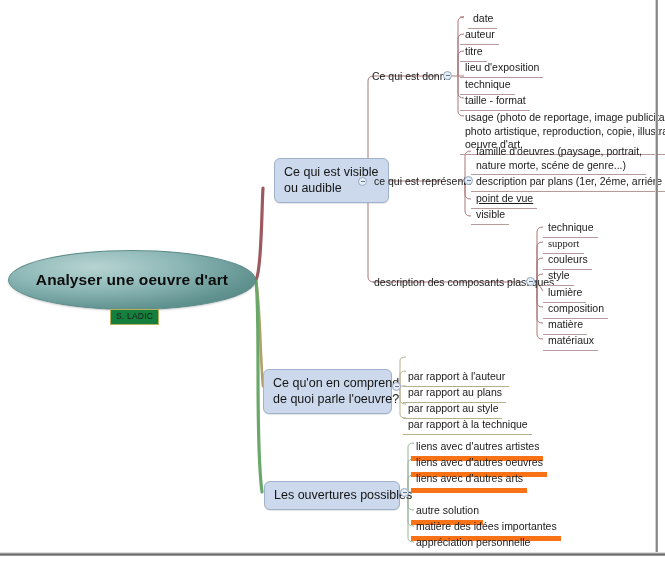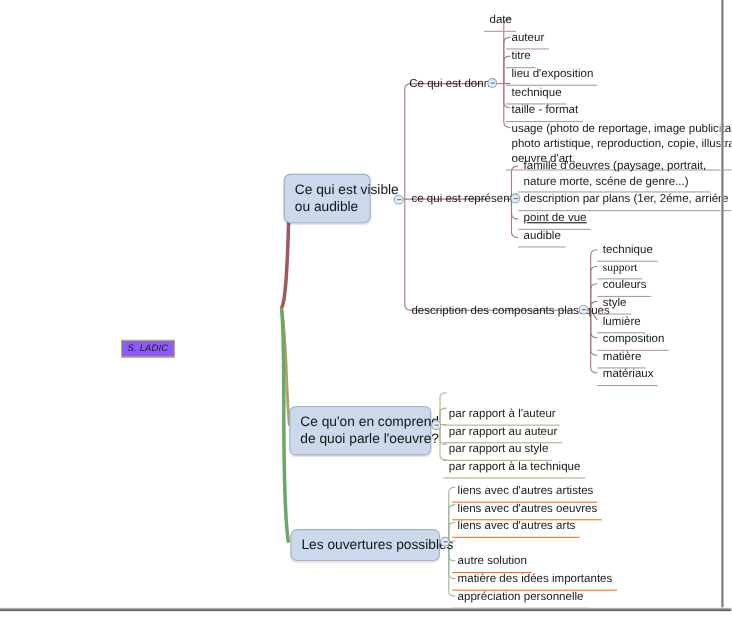--- a/index.html
+++ b/index.html
@@ -63,27 +63,26 @@
     font-size: 15.5px;
     font-weight: bold;
     color: #0d0d0d;
     letter-spacing: .1px;
     white-space: nowrap;
   }
   #author-note {
     position: absolute;
     left: 110px; top: 309px;
     padding: 1px 5px 2px 5px;
-    background: #8b5cf6;
+    background: #15803d;
     border: 1px solid #b9b05e;
     font-size: 8.5px;
     color: #1c1c1c;
     letter-spacing: .2px;
     line-height: 11px;
-    font-style: italic;
   }
 
   
   .branch-box {
     position: absolute;
     background: #ccd9ec;
     border: 1px solid #9fb2cb;
     border-radius: 6px;
     padding: 5px 8px 6px 9px;
     font-size: 12.5px;
@@ -107,21 +106,21 @@
   .leaf {
     position: absolute;
     font-size: 10.5px;
     line-height: 13.5px;
     color: #1a1a1a;
     padding: 2px 4px 2px 5px;
     white-space: nowrap;
   }
   .leaf.maroon { border-bottom: 1px solid #b79a9c; }
   .leaf.olive  { border-bottom: 1px solid #b5b08c; }
-  .leaf.green  { border-bottom: 1px solid #f97316; }
+  .leaf.green  { border-bottom: 5px solid #f97316; }
   .leaf.multi  { white-space: normal; }
   .leaf.multi .line { display: block; white-space: nowrap; }
 
   
   .toggle {
     position: absolute;
     width: 9px; height: 9px;
     border-radius: 50%;
     background: #e7edf6;
     border: 1px solid #93a8c4;
@@ -188,32 +187,35 @@
     <path d="M400,492 L408,492" fill="none" stroke="#9bb79b" stroke-width="1"></path>
     <path d="M408,492 L408,447 Q408,443 414,443" fill="none" stroke="#9bb79b" stroke-width="1"></path>
     <path d="M408,492 L408,463 Q408,459 414,459" fill="none" stroke="#9bb79b" stroke-width="1"></path>
     <path d="M408,492 L408,479 Q408,475 414,475" fill="none" stroke="#9bb79b" stroke-width="1"></path>
     <path d="M408,492 L414,492" fill="none" stroke="#9bb79b" stroke-width="1"></path>
     <path d="M408,492 L408,506 Q408,510 414,510" fill="none" stroke="#9bb79b" stroke-width="1"></path>
     <path d="M408,492 L408,522 Q408,526 414,526" fill="none" stroke="#9bb79b" stroke-width="1"></path>
     <path d="M408,492 L408,538 Q408,542 414,542" fill="none" stroke="#9bb79b" stroke-width="1"></path>
   </svg>
 
+  <div id="root-node">
+    <span class="root-label">Analyser une oeuvre d'art</span>
+  </div>
   <div id="author-note">S. LADIC</div>
 
-  <div class="branch-box" style="left:258px; top:158px; width:79px;">
+  <div class="branch-box" style="left:274px; top:158px; width:115px;">
     <span class="line">Ce qui est visible</span>
     <span class="line">ou audible</span>
   </div>
   <div class="toggle" style="left:358px; top:177px;"></div>
 
   <div class="sub-label" style="left:372px; top:70px; width:66px;">Ce qui est donné</div>
   <div class="toggle" style="left:443px; top:71px;"></div>
 
-  <div class="leaf maroon" style="left:440px; top:10px;text-align:center;">
+  <div class="leaf maroon" style="left:468px; top:10px;text-align:center;">
     <span class="line">date</span>
   </div>
   <div class="leaf maroon" style="left:460px; top:26px;">
     <span class="line">auteur</span>
   </div>
   <div class="leaf maroon" style="left:460px; top:43px;">
     <span class="line">titre</span>
   </div>
   <div class="leaf maroon" style="left:460px; top:59px;">
     <span class="line">lieu d'exposition</span>
@@ -237,21 +239,21 @@
     <span class="line">famille d'oeuvres (paysage, portrait,</span>
     <span class="line">nature morte, scéne de genre...)</span>
   </div>
   <div class="leaf maroon" style="left:471px; top:173px;">
     <span class="line">description par plans (1er, 2éme, arriére plan)</span>
   </div>
   <div class="leaf maroon" style="left:471px; top:190px;text-decoration:underline;">
     <span class="line">point de vue</span>
   </div>
   <div class="leaf maroon" style="left:471px; top:206px;">
-    <span class="line">audible</span>
+    <span class="line">visible</span>
   </div>
 
   <div class="sub-label" style="left:374px; top:276px; width:148px;">description des composants plastiques</div>
   <div class="toggle" style="left:526px; top:277px;"></div>
 
   <div class="leaf maroon" style="left:543px; top:219px;">
     <span class="line">technique</span>
   </div>
   <div class="leaf maroon" style="left:543px; top:235px;font-family:Liberation Serif, serif;">
     <span class="line">support</span>
@@ -278,21 +280,21 @@
   <div class="branch-box" style="left:263px; top:369px; width:129px;">
     <span class="line">Ce qu'on en comprend</span>
     <span class="line">de quoi parle l'oeuvre?</span>
   </div>
   <div class="toggle" style="left:392px; top:382px;"></div>
 
   <div class="leaf olive" style="left:403px; top:368px;">
     <span class="line">par rapport à l'auteur</span>
   </div>
   <div class="leaf olive" style="left:403px; top:384px;">
-    <span class="line">par rapport au auteur</span>
+    <span class="line">par rapport au plans</span>
   </div>
   <div class="leaf olive" style="left:403px; top:400px;">
     <span class="line">par rapport au style</span>
   </div>
   <div class="leaf olive" style="left:403px; top:416px;">
     <span class="line">par rapport à la technique</span>
   </div>
 
   <div class="branch-box" style="left:264px; top:481px; width:136px;">
     <span class="line">Les ouvertures possibles</span>

